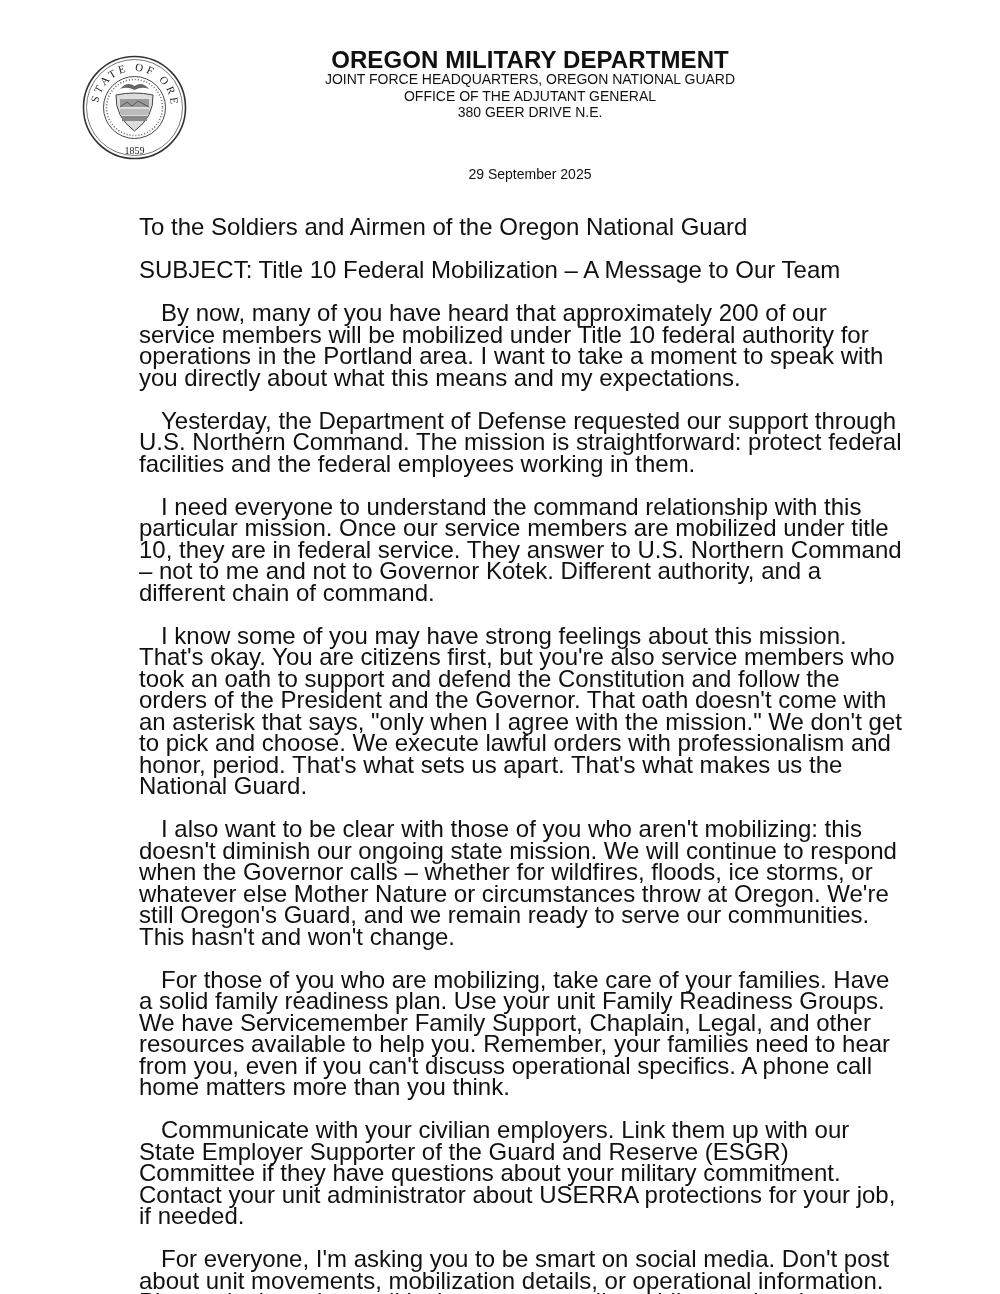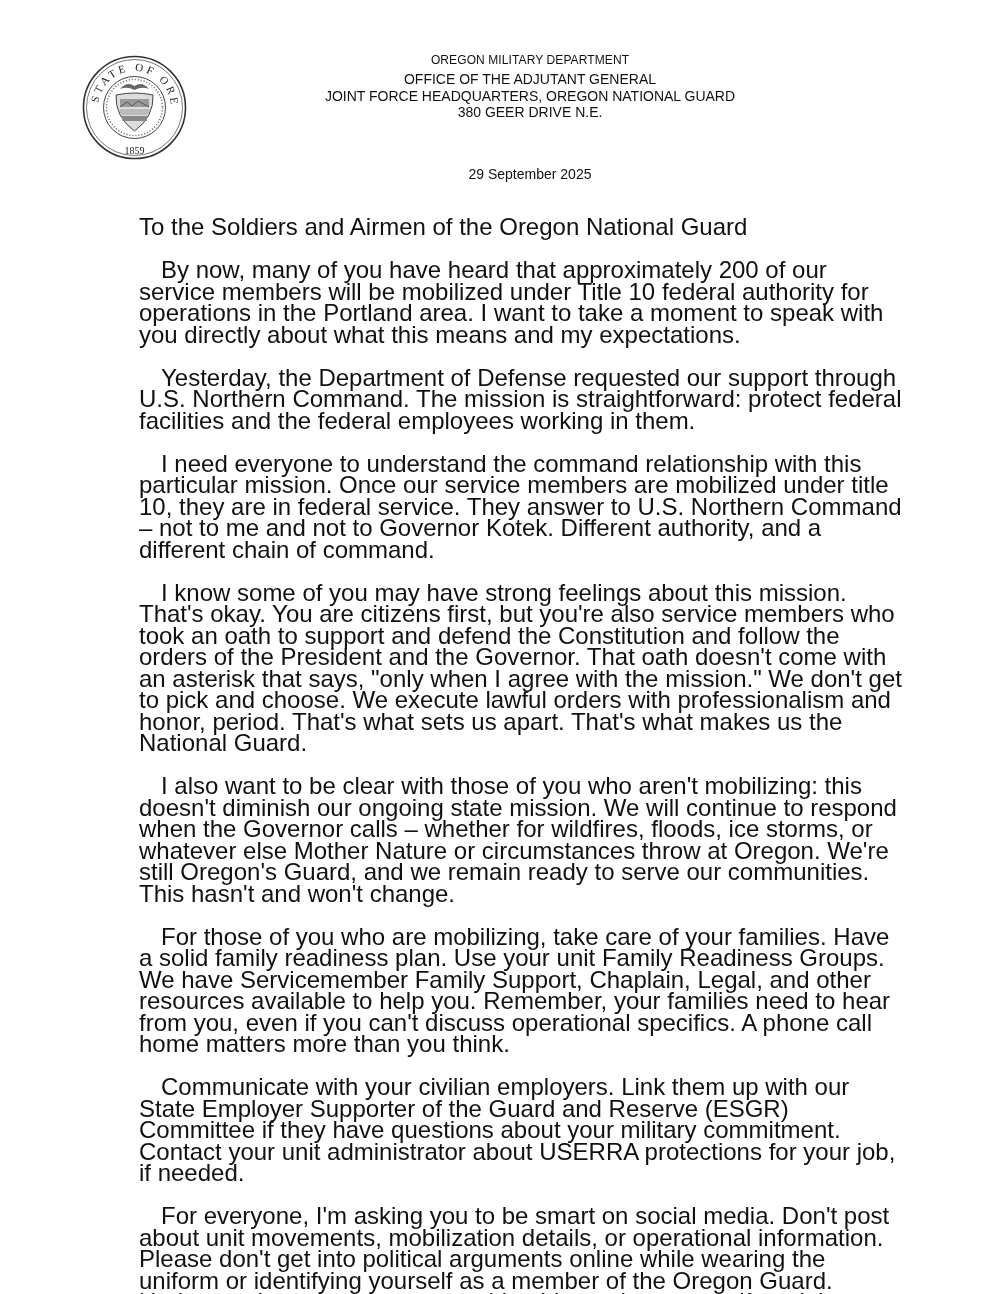--- a/index.html
+++ b/index.html
@@ -1,19 +1,19 @@
 <!DOCTYPE html>
 <html><head>
 <meta charset="utf-8">
 <style>
   html, body { margin: 0; padding: 0; background: #ffffff; }
   body { width: 1000px; height: 1294px; position: relative; overflow: hidden; color: #111; font-family: "Liberation Sans", sans-serif; }
   .seal { position: absolute; left: 82px; top: 55px; width: 105px; height: 105px; }
   .letterhead { position: absolute; left: 290px; top: 49px; width: 480px; text-align: center; }
-  .lh-title { font-weight: normal; font-size: 12px; line-height: 22px; letter-spacing: 0.1px; }
+  .lh-title { font-weight: bold; font-size: 24px; line-height: 22px; letter-spacing: 0.1px; }
   .lh-line { font-size: 14px; line-height: 16.5px; }
   .date { position: absolute; left: 290px; top: 163px; width: 480px; text-align: center; font-size: 14px; line-height: 22px; }
   .content { position: absolute; left: 139px; top: 216px; width: 770px; font-size: 24px; line-height: 21.5px; }
   .content p { margin: 0 0 21.5px 0; }
   .indent { text-indent: 22px; }
 </style>
 </head>
 <body>
 
 <div class="seal">
@@ -38,29 +38,30 @@
     <path d="M34 40 Q52.5 36 71 40 Q72 62 52.5 76 Q33 62 34 40 Z" fill="#ddd" stroke="#444" stroke-width="1"></path>
     <rect x="38" y="44" width="29" height="8" fill="#999"></rect>
     <rect x="38" y="54" width="29" height="6" fill="#bbb"></rect>
     <rect x="40" y="61" width="25" height="5" fill="#888"></rect>
     <path d="M38 52 L45 47 L50 51 L56 46 L67 52" fill="none" stroke="#555" stroke-width="1"></path>
   </svg>
 </div>
 
 <div class="letterhead">
   <div class="lh-title">OREGON MILITARY DEPARTMENT</div>
+  <div class="lh-line">JOINT FORCE HEADQUARTERS, OREGON NATIONAL GUARD</div>
   <div class="lh-line">OFFICE OF THE ADJUTANT GENERAL</div>
-  <div class="lh-line">JOINT FORCE HEADQUARTERS, OREGON NATIONAL GUARD</div>
   <div class="lh-line">380 GEER DRIVE N.E.</div>
 </div>
 
 <div class="date">29 September 2025</div>
 
 <div class="content">
   <p>To the Soldiers and Airmen of the Oregon National Guard</p>
+  <p>SUBJECT: Title 10 Federal Mobilization – A Message to Our Team</p>
   <p class="indent">By now, many of you have heard that approximately 200 of our service members will be mobilized under Title 10 federal authority for operations in the Portland area. I want to take a moment to speak with you directly about what this means and my expectations.</p>
   <p class="indent">Yesterday, the Department of Defense requested our support through U.S. Northern Command. The mission is straightforward: protect federal facilities and the federal employees working in them.</p>
   <p class="indent">I need everyone to understand the command relationship with this particular mission. Once our service members are mobilized under title 10, they are in federal service. They answer to U.S. Northern Command – not to me and not to Governor Kotek. Different authority, and a different chain of command.</p>
   <p class="indent">I know some of you may have strong feelings about this mission. That's okay. You are citizens first, but you're also service members who took an oath to support and defend the Constitution and follow the orders of the President and the Governor. That oath doesn't come with an asterisk that says, "only when I agree with the mission." We don't get to pick and choose. We execute lawful orders with professionalism and honor, period. That's what sets us apart. That's what makes us the National Guard.</p>
   <p class="indent">I also want to be clear with those of you who aren't mobilizing: this doesn't diminish our ongoing state mission. We will continue to respond when the Governor calls – whether for wildfires, floods, ice storms, or whatever else Mother Nature or circumstances throw at Oregon. We're still Oregon's Guard, and we remain ready to serve our communities. This hasn't and won't change.</p>
   <p class="indent">For those of you who are mobilizing, take care of your families. Have a solid family readiness plan. Use your unit Family Readiness Groups. We have Servicemember Family Support, Chaplain, Legal, and other resources available to help you. Remember, your families need to hear from you, even if you can't discuss operational specifics. A phone call home matters more than you think.</p>
   <p class="indent">Communicate with your civilian employers. Link them up with our State Employer Supporter of the Guard and Reserve (ESGR) Committee if they have questions about your military commitment. Contact your unit administrator about USERRA protections for your job, if needed.</p>
   <p class="indent">For everyone, I'm asking you to be smart on social media. Don't post about unit movements, mobilization details, or operational information. Please don't get into political arguments online while wearing the uniform or identifying yourself as a member of the Oregon Guard. Understand you represent something bigger than yourself, and the public is watching. Show them the professionalism I know you're capable of.</p>
 </div>
 

